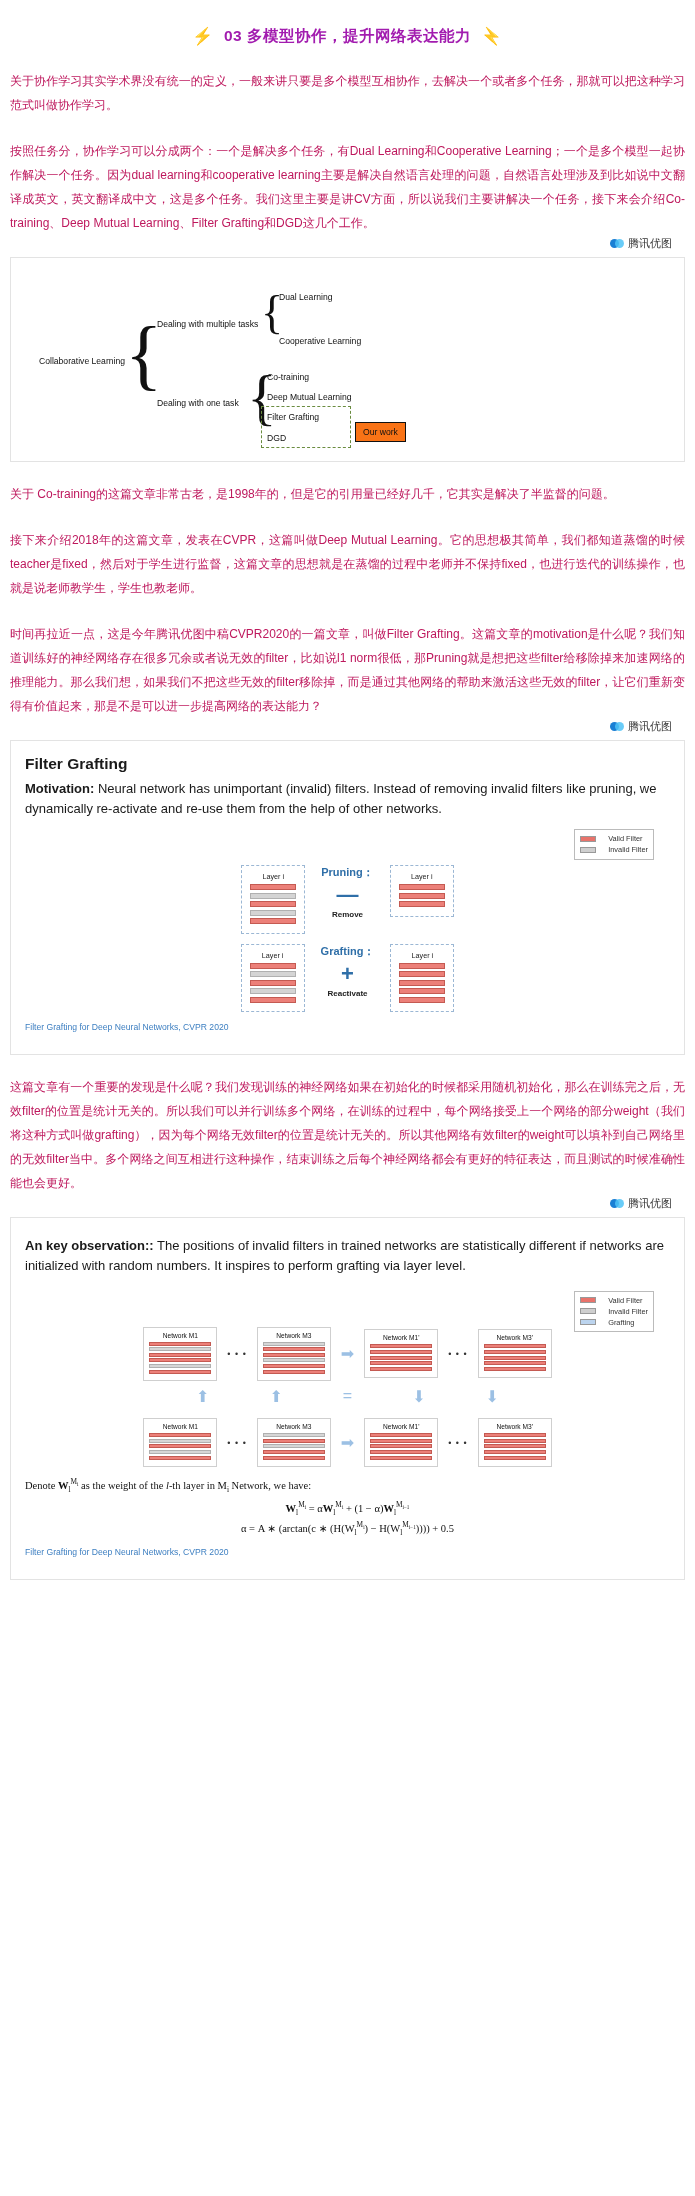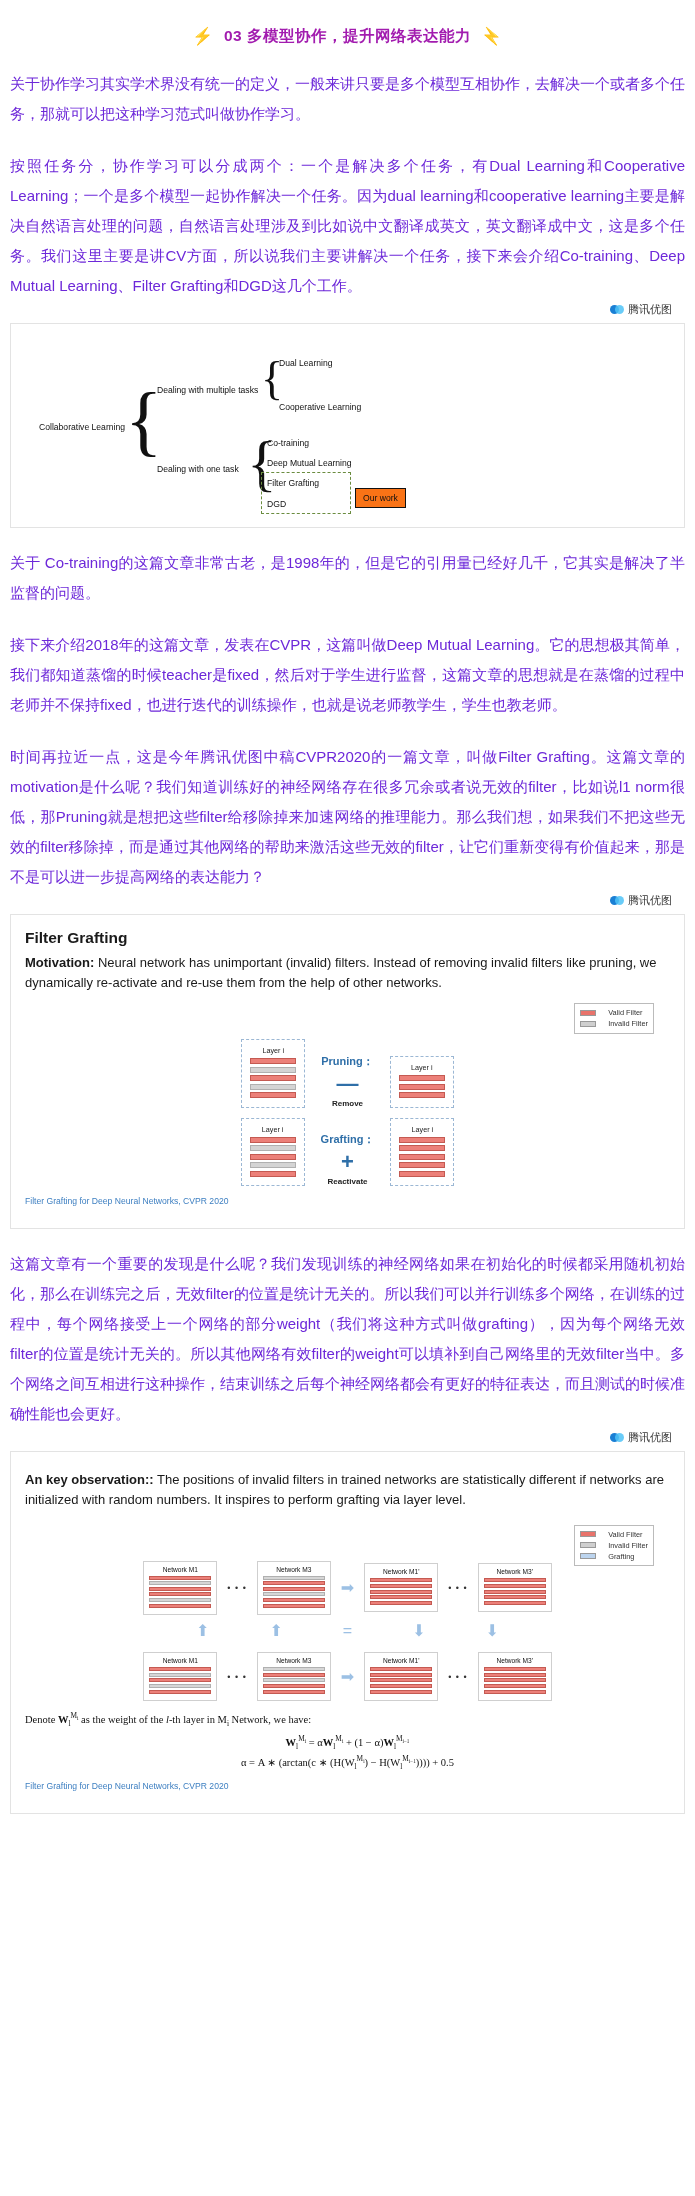--- a/index.html
+++ b/index.html
@@ -20,23 +20,23 @@
   .sec-header .bolt { color:#3d9bdc; font-size:17px; line-height:1; }
   .sec-header .bolt.right { transform: scaleX(-1); }
   .sec-title {
     color:#a21caf; font-size:15.5px; font-weight:bold; letter-spacing:0.5px;
   }
 
   
   p.para {
     margin: 0 0 22px 0;
     padding: 0 10px;
-    font-size: 15px;
+    font-size: 12px;
     line-height: 2.0;
-    color:#6d28d9;
+    color:#be185d;
     text-align: justify;
   }
 
   
   .slide {
     position: relative;
     margin: 6px 10px 20px 10px;
     border: 1px solid #e3e3e3;
     background:#fff;
     padding: 14px 14px 16px 14px;
@@ -100,21 +100,21 @@
   .sw.graft { background:#bcd4ee; }
 
   .panel {
     position:relative; border:1px dashed #9bb7d4; display:inline-block;
     padding:6px 8px; background:#fff; vertical-align:middle;
   }
   .panel .plabel { font-size:7.2px; color:#222; text-align:center; margin-bottom:3px; }
   .bar { width:46px; height:6px; margin:2.5px auto; border:1px solid #c45a52; background:#ec8079; }
   .bar.gray { border-color:#b0b0b0; background:#d4d4d4; }
 
-  .figrow { display:flex; align-items:flex-end; justify-content:center; gap:16px; margin:10px 0; }
+  .figrow { display:flex; align-items:flex-start; justify-content:center; gap:16px; margin:10px 0; }
   .op-label { font-size:11px; color:#2f6fa8; font-weight:bold; text-align:center; }
   .op-sub { font-size:8px; color:#222; text-align:center; font-weight:bold; }
   .minus, .plus { font-size:22px; color:#2f6fa8; font-weight:bold; line-height:1; }
 
   .caption {
     margin-top:10px; font-size:8.6px; color:#3d7fc1;
   }
 
   
   .netgrid { display:flex; align-items:center; justify-content:center; gap:10px; margin:12px 0 6px 0; flex-wrap:nowrap; }

